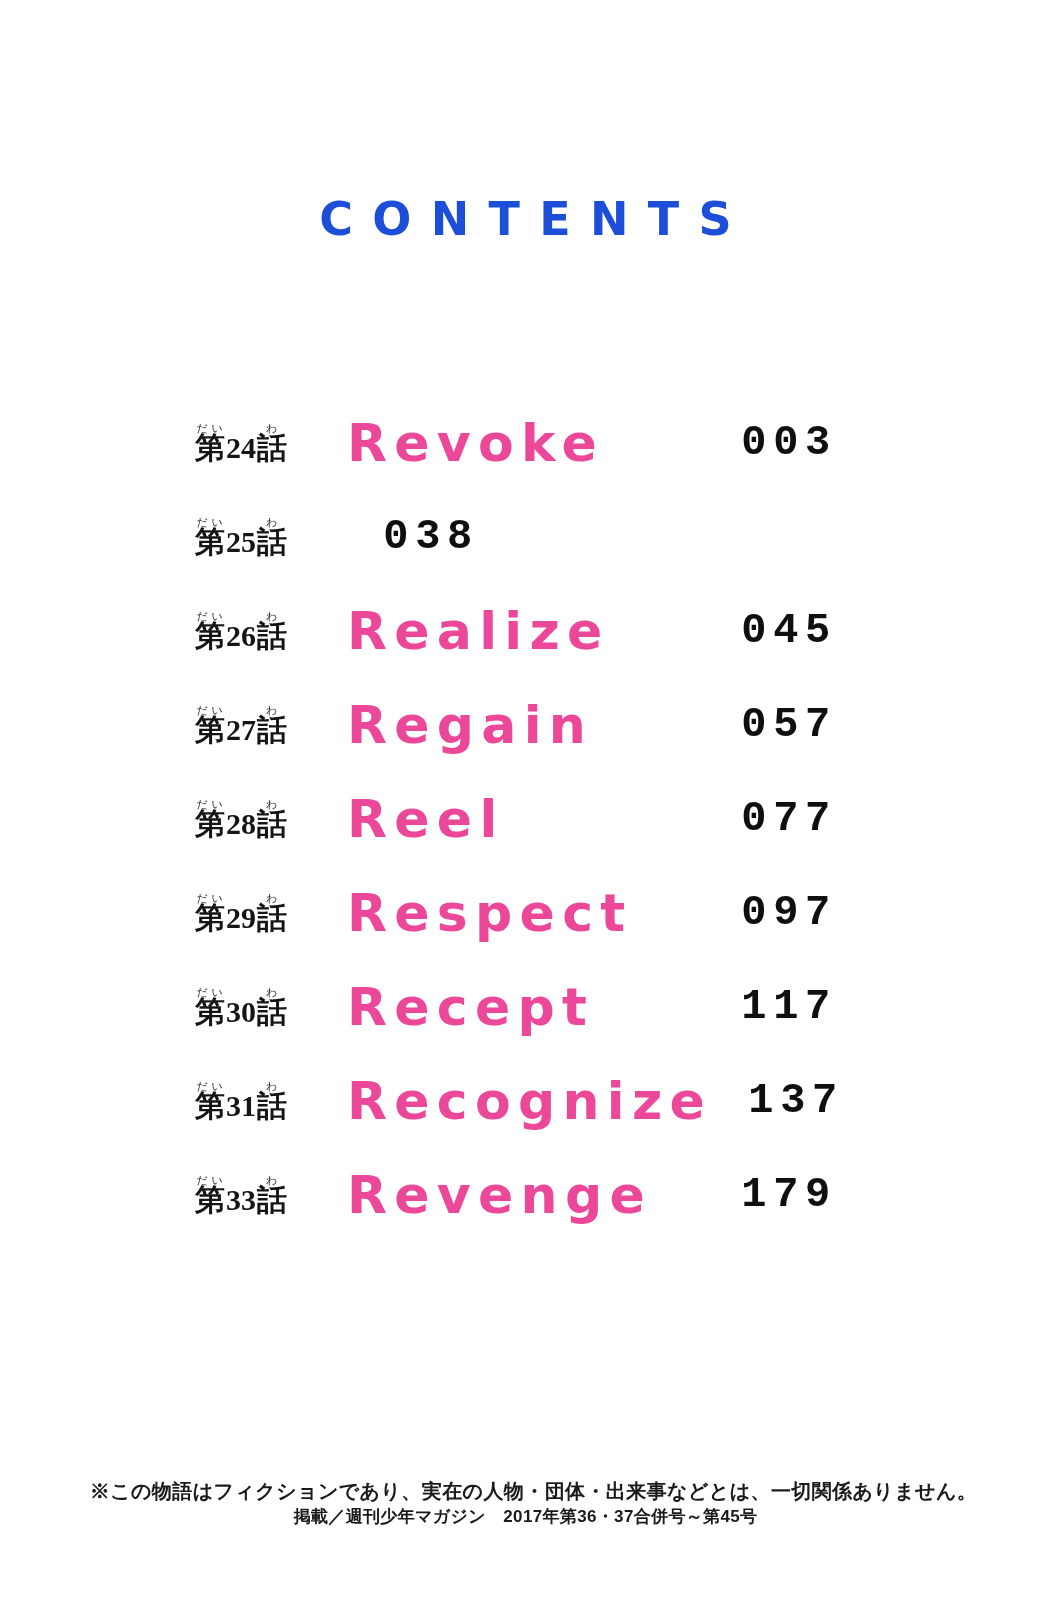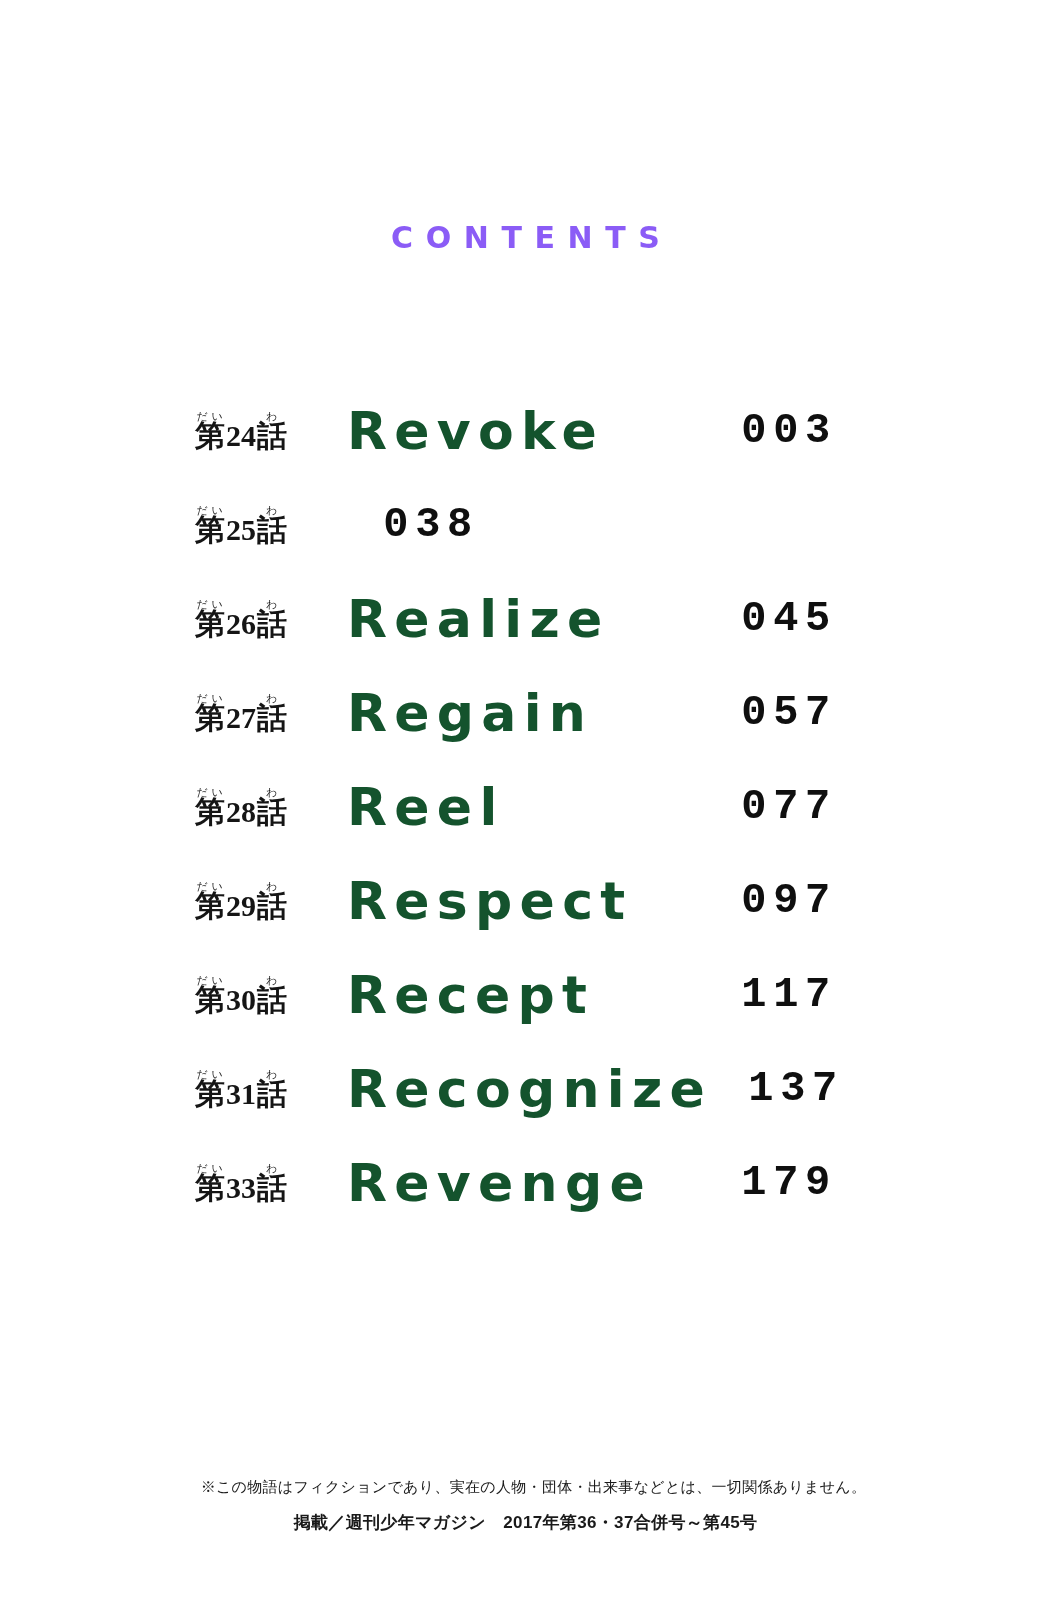--- a/index.html
+++ b/index.html
@@ -14,30 +14,29 @@
   }
 
   .page-title {
     position: absolute;
     top: 192px;
     left: 0;
     width: 100%;
     text-align: center;
     font-family: "DejaVu Sans", sans-serif;
     font-weight: bold;
-    font-size: 30px;
+    font-size: 46px;
     letter-spacing: 0.42em;
     text-indent: 0.42em;
-    color: #8b5cf6;
-    margin-top: 28px;
+    color: #1d4ed8;
   }
 
   .toc-list {
     position: absolute;
-    top: 384px;
+    top: 396px;
     left: 195px;
     width: 642px;
   }
 
   .toc-row {
     display: flex;
     align-items: center;
     height: 94px;
   }
 
@@ -64,21 +63,21 @@
     font-weight: bold;
     padding: 0 1px;
   }
 
   .toc-title {
     flex: 1 1 auto;
     font-family: "DejaVu Sans", sans-serif;
     font-weight: bold;
     font-size: 52px;
     letter-spacing: 0.14em;
-    color: #14532d;
+    color: #ec4899;
     white-space: nowrap;
     line-height: 1;
   }
 
   .toc-page {
     flex: 0 0 132px;
     width: 132px;
     text-align: right;
     font-family: Liberation Mono, monospace;
     font-weight: bold;
@@ -91,27 +90,27 @@
 
   .footer {
     position: absolute;
     top: 1478px;
     left: 0;
     width: 100%;
     text-align: center;
     color: #1a1a1a;
   }
   .footer-disclaimer {
-    font-size: 15px;
-    font-weight: normal;
+    font-size: 20px;
+    font-weight: bold;
     letter-spacing: 0.02em;
     padding-left: 16px;
   }
   .footer-publication {
-    margin-top: 14px;
+    margin-top: 0;
     font-size: 17px;
     font-weight: bold;
     letter-spacing: 0.02em;
     text-align: center;
   }
 </style>
 </head>
 <body>
 
 <div class="page-title">CONTENTS</div>

